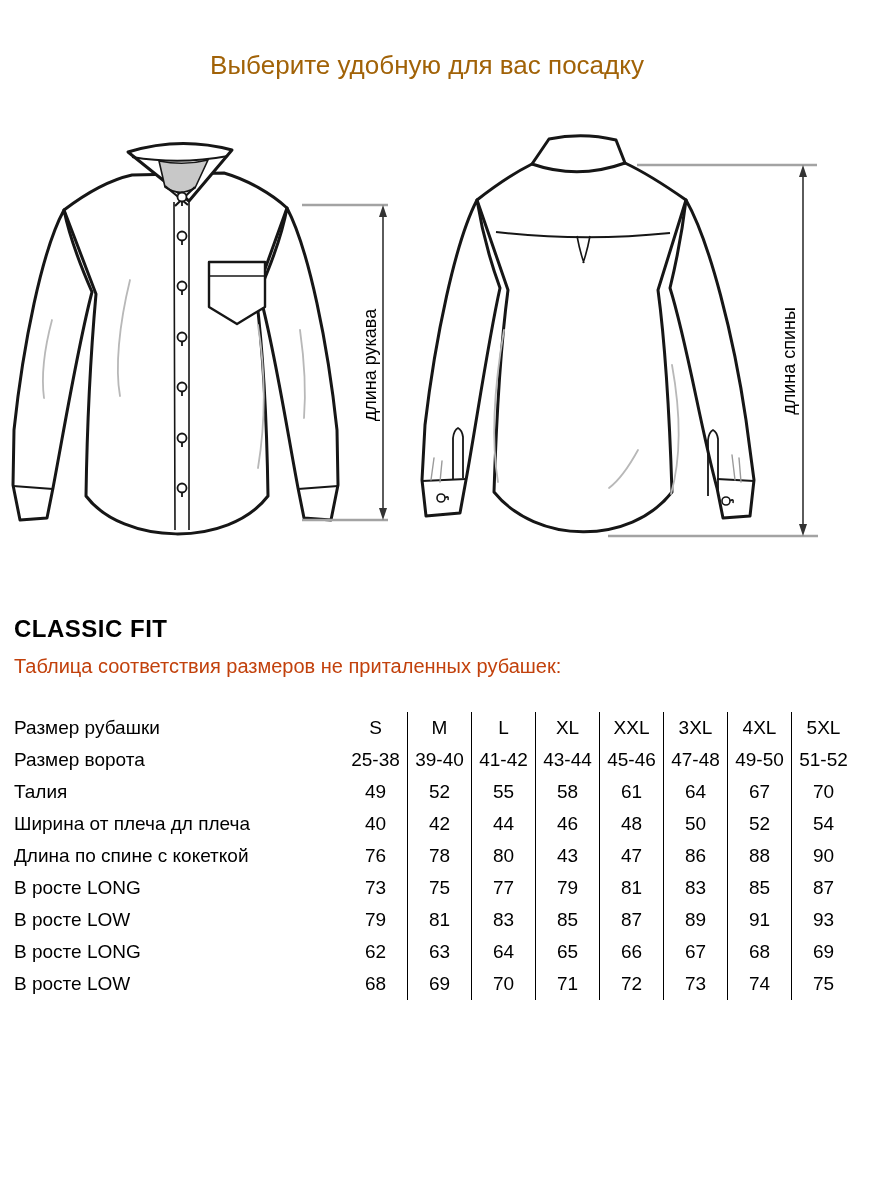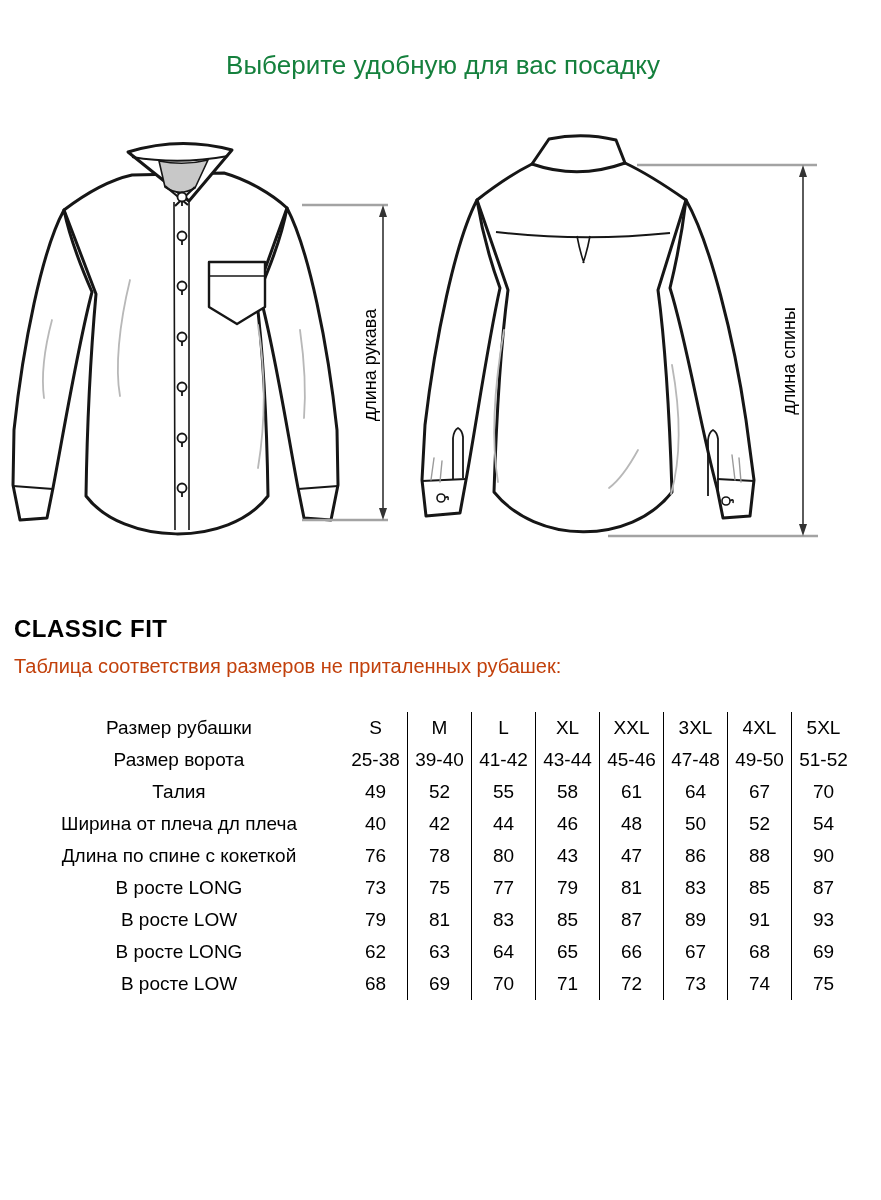--- a/index.html
+++ b/index.html
@@ -1,27 +1,27 @@
 <!DOCTYPE html>
 <html><head>
 <meta charset="utf-8">
 <style>
   html,body{margin:0;padding:0;background:#fff;}
   .page{position:relative;width:881px;height:1200px;background:#fff;overflow:hidden;
         font-family:"Liberation Sans",sans-serif;color:#111;}
   .abs{position:absolute;}
-  .title{position:absolute;top:50px;left:16px;width:854px;text-align:center;
-         font-size:26px;font-weight:400;margin:0;color:#15803d;}
+  .title{position:absolute;top:50px;left:0;width:854px;text-align:center;
+         font-size:26px;font-weight:400;margin:0;color:#a16207;}
   .heading{position:absolute;top:615px;left:14px;margin:0;font-size:24px;
            font-weight:700;letter-spacing:0.5px;color:#000;}
   .subtitle{position:absolute;top:655px;left:14px;margin:0;font-size:20px;color:#c2410c;}
   table.sizes{position:absolute;top:712px;left:14px;width:834px;border-collapse:collapse;
               table-layout:fixed;font-size:19px;color:#000;}
   table.sizes td{height:32px;padding:0;white-space:nowrap;}
-  td.lbl{width:330px;text-align:center;}
+  td.lbl{width:330px;text-align:left;}
   td.val{width:63px;text-align:center;border-left:1px solid #000;}
   td.val.first{border-left:none;}
   svg text{font-family:"Liberation Sans",sans-serif;}
 </style>
 </head>
 <body>
 
 <div class="page">
 
   <h1 class="title">Выберите удобную для вас посадку</h1>

